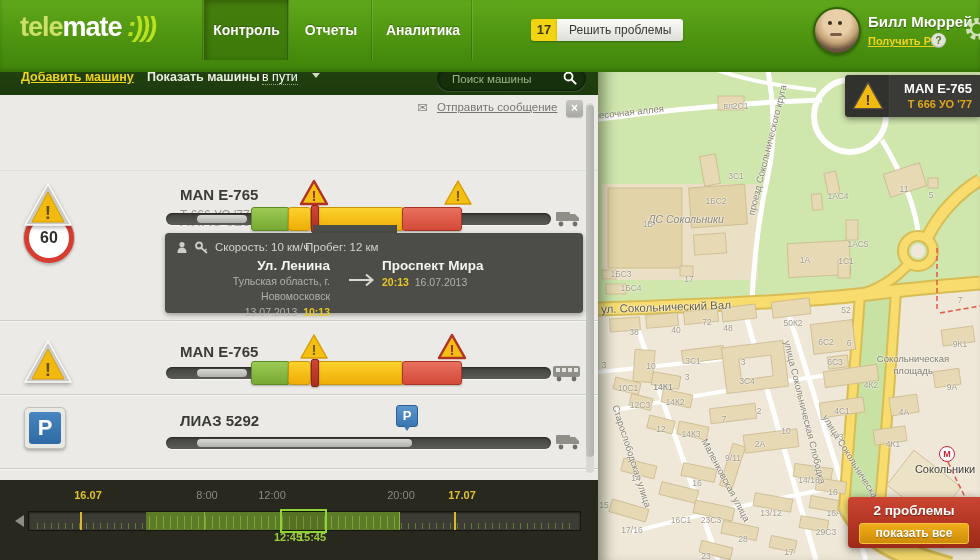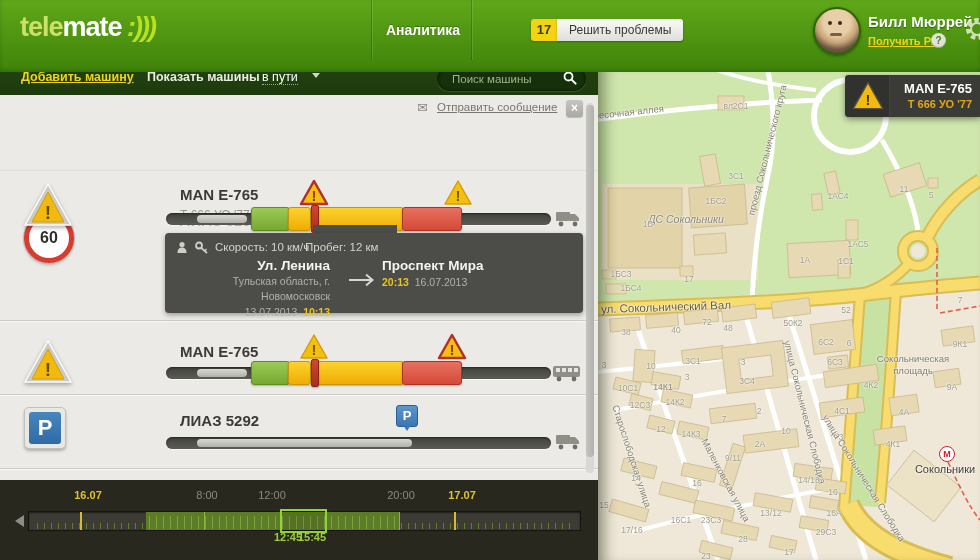--- a/index.html
+++ b/index.html
@@ -105,20 +105,22 @@
   #mapprob .cnt{position:absolute;left:0;top:6px;width:100%;text-align:center;color:#fff;font-size:13.5px;font-weight:bold;text-shadow:0 1px 1px rgba(0,0,0,.4);}
   #mapprob .btn{position:absolute;left:11px;top:26px;width:108px;height:19px;background:linear-gradient(#efae18,#cf8c08);border:1px solid #f2c240;border-radius:3px;color:#fff;font-size:12px;font-weight:bold;text-align:center;line-height:18px;text-shadow:0 1px 1px rgba(0,0,0,.35);cursor:pointer;}
 </style>
 </head>
 <body>
 
 <div id="app">
 
   <div id="header">
     <div id="logo"><span class="l1">tele</span><span class="l2">mate</span><span class="l3"> :)))</span></div>
+    <div class="tab active" style="left:203px;width:85px;">Контроль</div>
+    <div class="tab" style="left:288px;width:84px;">Отчеты</div>
     <div class="tab" style="left:372px;width:100px;">Аналитика</div>
     <div class="tab" style="left:472px;width:1px;padding:0;border-left:1px solid rgba(255,255,255,.12);"></div>
     <div id="probbadge">17</div>
     <div id="probbtn">Решить проблемы</div>
     <div id="avatar"></div>
     <div id="username">Билл Мюррей</div>
     <div id="pinlink">Получить PIN</div>
     <div id="helpq">?</div>
     <div id="gear">
       <svg width="26" height="26" viewBox="0 0 26 26">
@@ -511,21 +513,21 @@
         <div class="maplbl bldg" style="left:33px;top:228px;transform:translate(-50%,-50%) rotate(0deg);">1БС4</div>
         <div class="maplbl bldg" style="left:91px;top:219px;transform:translate(-50%,-50%) rotate(0deg);">17</div>
         <div class="maplbl bldg" style="left:240px;top:136px;transform:translate(-50%,-50%) rotate(0deg);">1АС4</div>
         <div class="maplbl bldg" style="left:260px;top:184px;transform:translate(-50%,-50%) rotate(0deg);">1АС5</div>
         <div class="maplbl bldg" style="left:207px;top:200px;transform:translate(-50%,-50%) rotate(0deg);">1А</div>
         <div class="maplbl bldg" style="left:248px;top:201px;transform:translate(-50%,-50%) rotate(0deg);">1С1</div>
         <div class="maplbl bldg" style="left:306px;top:129px;transform:translate(-50%,-50%) rotate(0deg);">11</div>
         <div class="maplbl bldg" style="left:333px;top:135px;transform:translate(-50%,-50%) rotate(0deg);">5</div>
         <div class="maplbl bldg" style="left:248px;top:250px;transform:translate(-50%,-50%) rotate(0deg);">52</div>
         <div class="maplbl bldg" style="left:362px;top:240px;transform:translate(-50%,-50%) rotate(0deg);">7</div>
-        <div class="maplbl bldg" style="left:28px;top:272px;transform:translate(-50%,-50%) rotate(0deg);">38</div>
+        <div class="maplbl bldg" style="left:36px;top:272px;transform:translate(-50%,-50%) rotate(0deg);">38</div>
         <div class="maplbl bldg" style="left:78px;top:270px;transform:translate(-50%,-50%) rotate(0deg);">40</div>
         <div class="maplbl bldg" style="left:109px;top:262px;transform:translate(-50%,-50%) rotate(0deg);">72</div>
         <div class="maplbl bldg" style="left:130px;top:268px;transform:translate(-50%,-50%) rotate(0deg);">48</div>
         <div class="maplbl bldg" style="left:195px;top:263px;transform:translate(-50%,-50%) rotate(0deg);">50К2</div>
         <div class="maplbl bldg" style="left:228px;top:282px;transform:translate(-50%,-50%) rotate(0deg);">6С2</div>
         <div class="maplbl bldg" style="left:251px;top:283px;transform:translate(-50%,-50%) rotate(0deg);">6</div>
         <div class="maplbl bldg" style="left:237px;top:302px;transform:translate(-50%,-50%) rotate(0deg);">6С3</div>
         <div class="maplbl bldg" style="left:95px;top:301px;transform:translate(-50%,-50%) rotate(0deg);">3С1</div>
         <div class="maplbl bldg" style="left:145px;top:302px;transform:translate(-50%,-50%) rotate(0deg);">3</div>
         <div class="maplbl bldg" style="left:89px;top:317px;transform:translate(-50%,-50%) rotate(0deg);">3</div>
@@ -572,15 +574,19 @@
       <div style="position:absolute;left:7px;top:6px;">
         <svg width="32" height="30" viewBox="0 0 48 44">
             <polygon points="24,2 46,41 2,41" fill="#f2ba0e" stroke="#5a5145" stroke-width="2" stroke-linejoin="round"></polygon>
             <text x="24" y="36" text-anchor="middle" font-size="22" font-weight="bold" fill="#3f3828">!</text>
           </svg>
       </div>
       <div class="nm">MAN E-765</div>
       <div class="pl">Т 666 УО '77</div>
     </div>
 
+    <div id="mapprob">
+      <div class="cnt">2 проблемы</div>
+      <div class="btn">показать все</div>
+    </div>
   </div>
 
 </div>
 
 </body></html>

